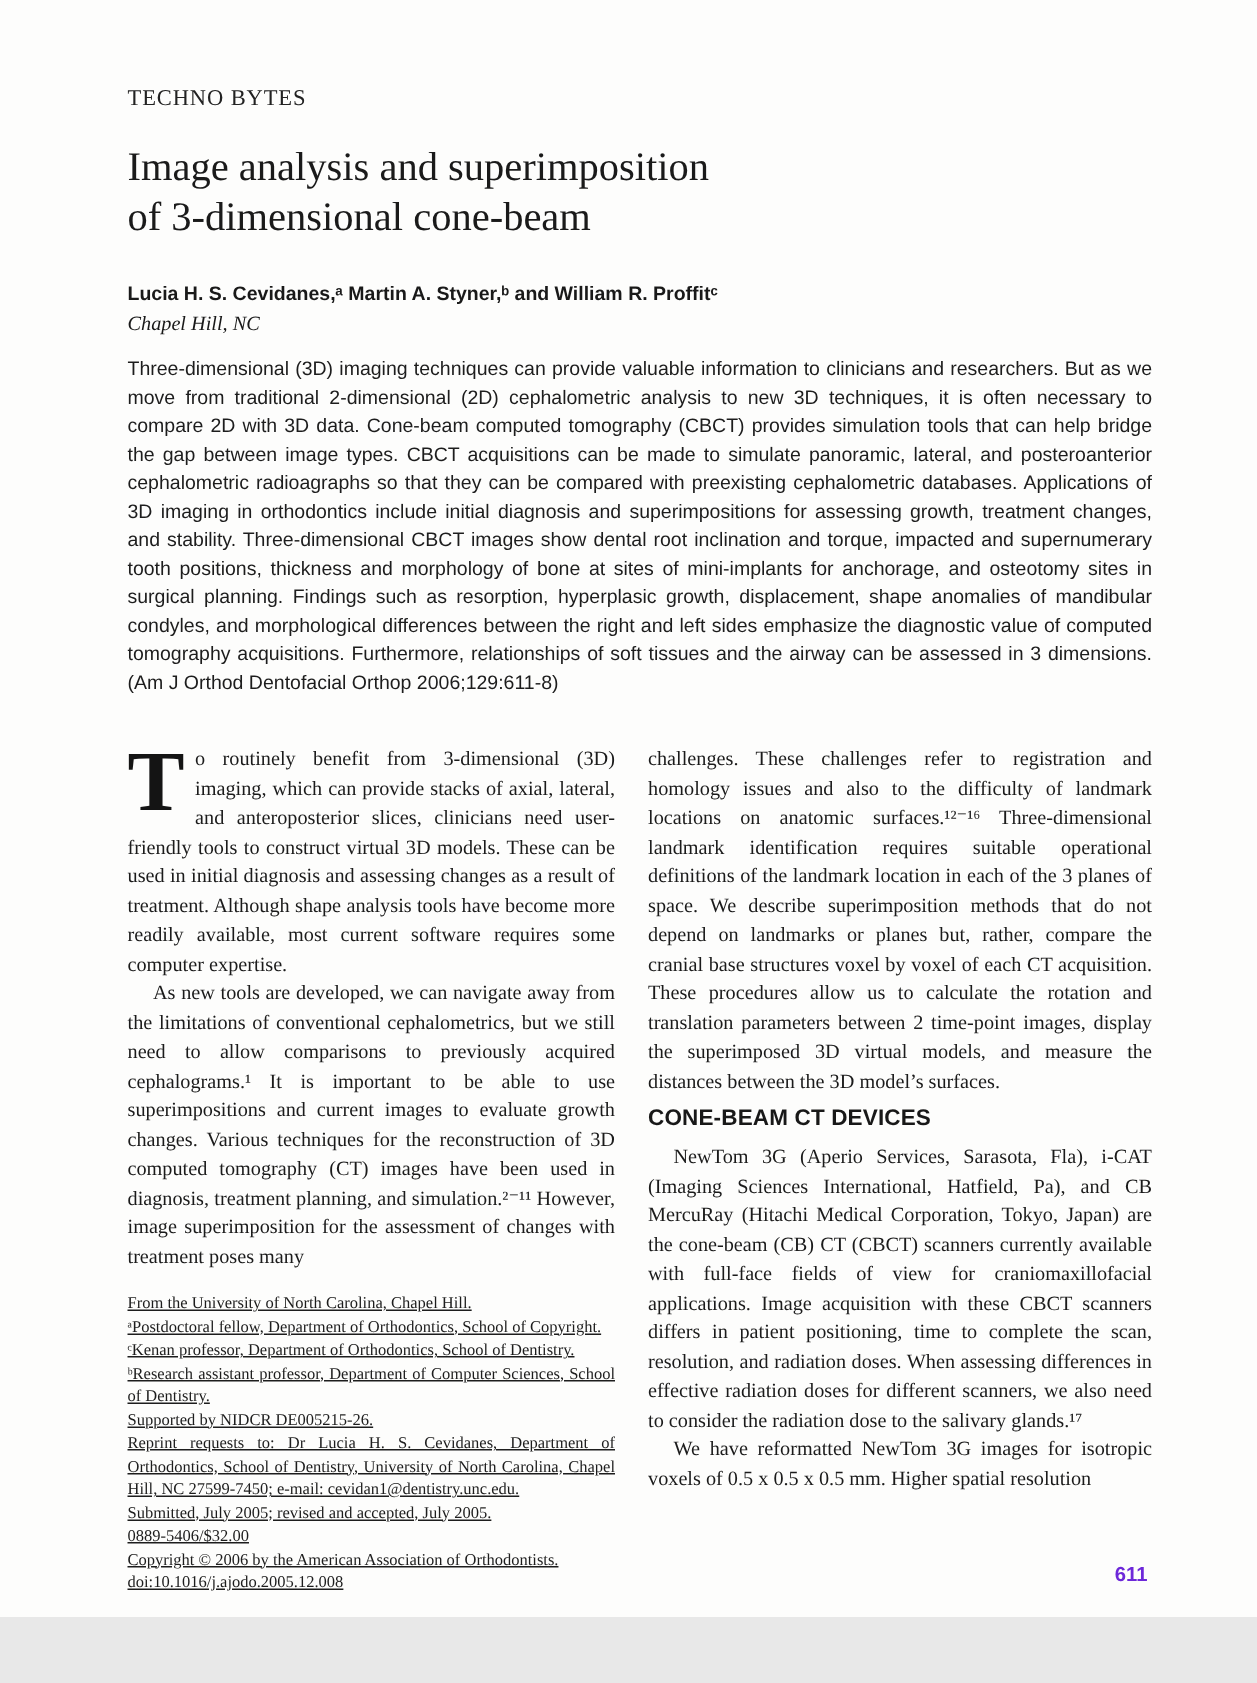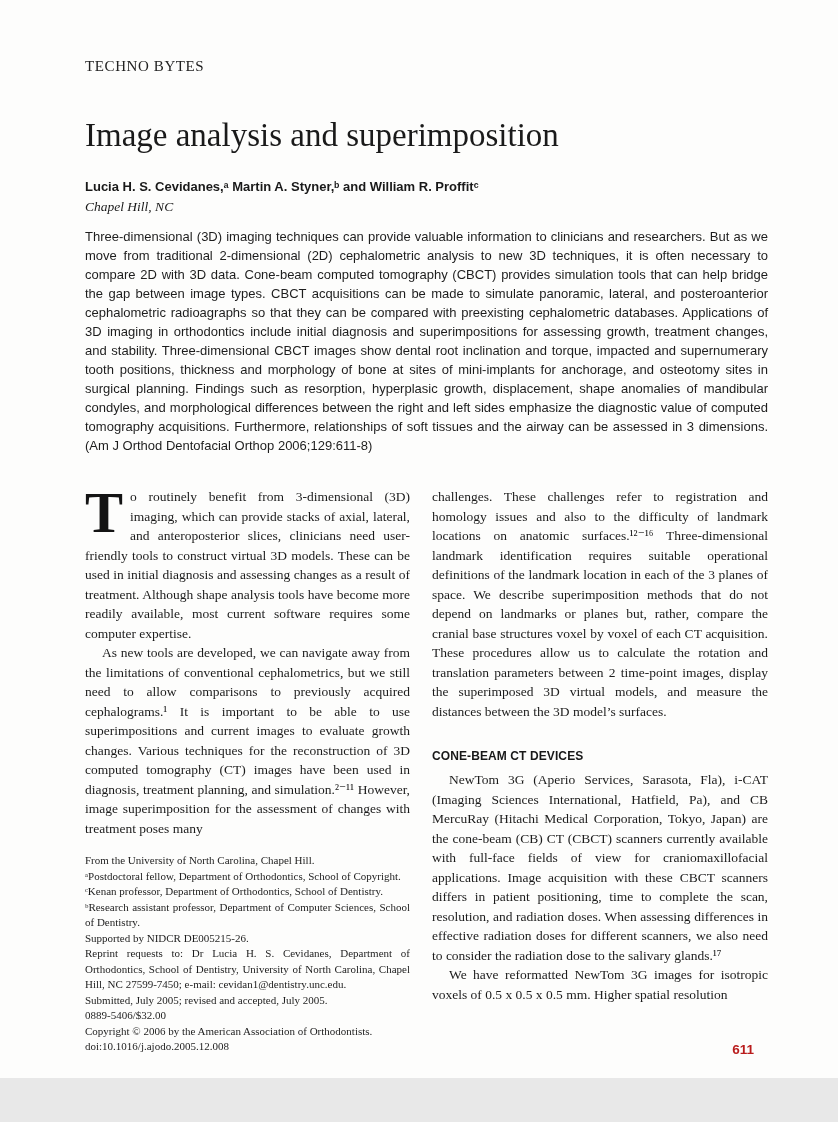--- a/index.html
+++ b/index.html
@@ -18,24 +18,24 @@
     box-sizing: border-box;
     padding: 58px 70px 0 85px;
   }
   .kicker {
     font-family: "Liberation Serif", "DejaVu Serif", serif;
     font-size: 15px;
     letter-spacing: 0.6px;
     color: #222;
   }
   .title {
-    margin-top: 44px;
+    margin-top: 20px;
     font-family: "Liberation Serif", "DejaVu Serif", serif;
     font-weight: normal;
-    font-size: 33px;
+    font-size: 27px;
     line-height: 33px;
     color: #1a1a1a;
   }
   .title .tline { display: block; }
   .authors {
     margin-top: 27px;
     font-family: "Liberation Sans", "DejaVu Sans", sans-serif;
     font-weight: bold;
     font-size: 13px;
     color: #191919;
@@ -77,53 +77,54 @@
     font-family: "Liberation Serif", "DejaVu Serif", serif;
     font-weight: bold;
     font-size: 57px;
     line-height: 46px;
     padding: 3px 7px 0 0;
     color: #141414;
   }
   .section-heading {
     font-family: "Liberation Sans", "DejaVu Sans", sans-serif;
     font-weight: bold;
-    font-size: 12px;
+    font-size: 15px;
     letter-spacing: 0.1px;
-    margin: 28px 0 7px 0;
+    margin: 7px 0 7px 0;
     color: #181818;
   }
   .footnotes {
     margin-top: 15px;
     font-family: "Liberation Serif", "DejaVu Serif", serif;
     font-size: 11px;
     line-height: 15.5px;
     text-align: justify;
     color: #1d1d1d;
   }
-  .footnote { margin: 0; }
+  .footnote { margin: 0; text-decoration: underline; }
   .page-number {
     position: absolute;
     top: 1042px;
-    right: 84px;
+    right: 73px;
     font-family: "Liberation Sans", "DejaVu Sans", sans-serif;
     font-weight: bold;
     font-size: 13.5px;
-    color: #b91c1c;
+    color: #6d28d9;
   }
 </style>
 </head>
 <body>
 
 <div class="page">
 
   <div class="kicker">TECHNO BYTES</div>
 
   <h1 class="title">
     <span class="tline">Image analysis and superimposition</span>
+    <span class="tline">of 3-dimensional cone-beam</span>
   </h1>
 
   <div class="authors">Lucia H. S. Cevidanes,ᵃ Martin A. Styner,ᵇ and William R. Proffitᶜ</div>
 
   <div class="affiliation">Chapel Hill, NC</div>
 
   <section class="abstract">Three-dimensional (3D) imaging techniques can provide valuable information to clinicians and researchers. But as we move from traditional 2-dimensional (2D) cephalometric analysis to new 3D techniques, it is often necessary to compare 2D with 3D data. Cone-beam computed tomography (CBCT) provides simulation tools that can help bridge the gap between image types. CBCT acquisitions can be made to simulate panoramic, lateral, and posteroanterior cephalometric radioagraphs so that they can be compared with preexisting cephalometric databases. Applications of 3D imaging in orthodontics include initial diagnosis and superimpositions for assessing growth, treatment changes, and stability. Three-dimensional CBCT images show dental root inclination and torque, impacted and supernumerary tooth positions, thickness and morphology of bone at sites of mini-implants for anchorage, and osteotomy sites in surgical planning. Findings such as resorption, hyperplasic growth, displacement, shape anomalies of mandibular condyles, and morphological differences between the right and left sides emphasize the diagnostic value of computed tomography acquisitions. Furthermore, relationships of soft tissues and the airway can be assessed in 3 dimensions. (Am J Orthod Dentofacial Orthop 2006;129:611-8)</section>
 
   <div class="columns">
 

